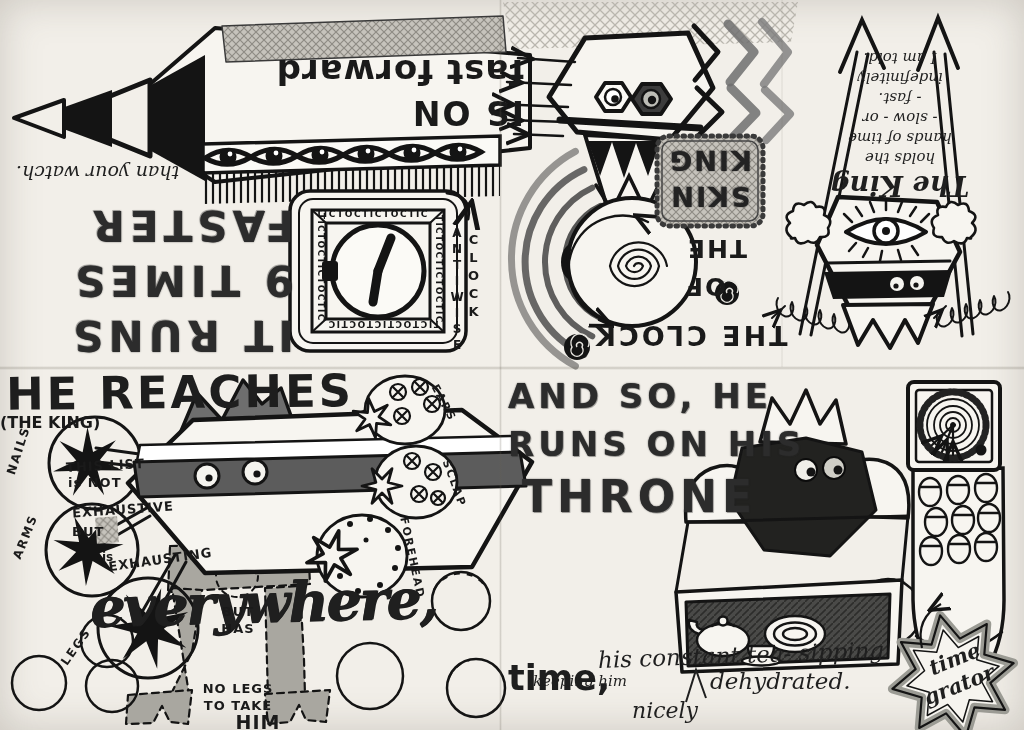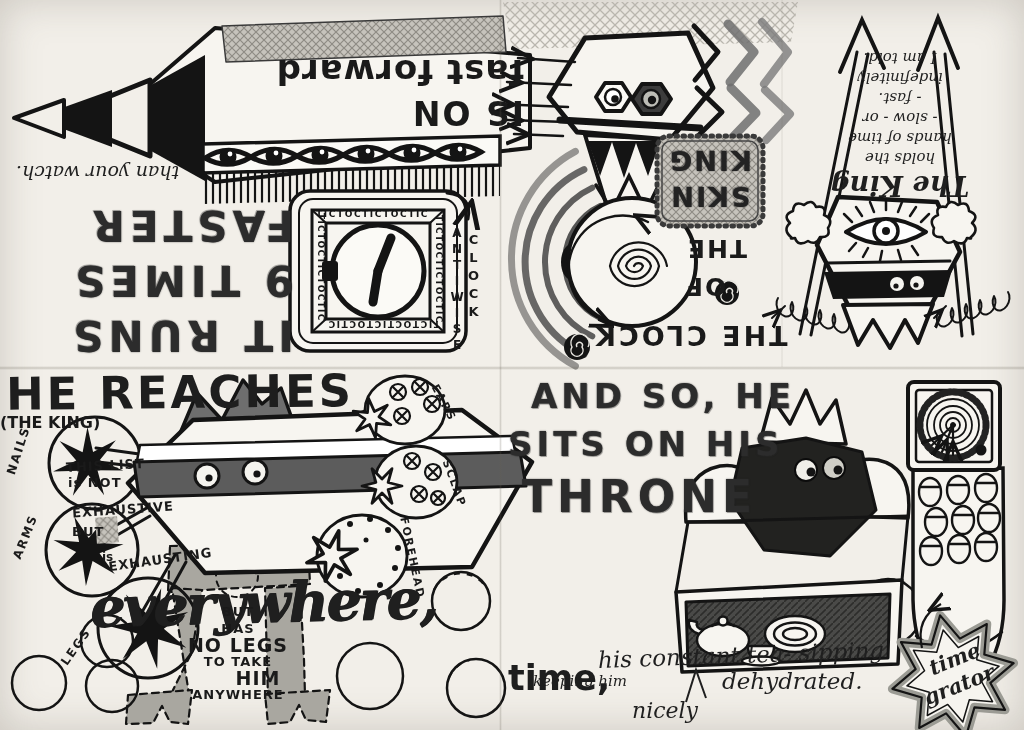--- a/index.html
+++ b/index.html
@@ -448,39 +448,39 @@
 
 <div class="txt hand" style="left:440px;top:382px;font-size:11px;letter-spacing:2px;transform:rotate(62deg);transform-origin:0 0;">EARS</div>
 <div class="txt hand" style="left:452px;top:458px;font-size:11px;letter-spacing:2px;transform:rotate(70deg);transform-origin:0 0;">SCLAP</div>
 <div class="txt hand" style="left:410px;top:516px;font-size:11px;letter-spacing:2px;transform:rotate(78deg);transform-origin:0 0;">FOREHEAD</div>
 
 <div class="txt script" style="left:90px;top:570px;font-size:55px;font-weight:700;letter-spacing:-2px;transform:rotate(-1.5deg);text-shadow:1.2px 0 0 currentcolor,0 1px 0 currentcolor;">everywhere,</div>
 
 <div class="txt ctr" style="left:186px;top:604px;width:104px;white-space:normal;">
   <div class="hand" style="font-size:13px;line-height:16.5px;letter-spacing:1px;">BUT</div>
   <div class="hand" style="font-size:13px;line-height:16.5px;letter-spacing:1px;">HAS</div>
-  <div class="hand" style="font-size:19px;line-height:16.5px;letter-spacing:1px;">NO LEGS</div>
+  <div class="hand" style="font-size:13px;line-height:16.5px;letter-spacing:1px;margin-top:44px;">NO LEGS</div>
   <div class="hand" style="font-size:13px;line-height:16.5px;letter-spacing:1px;">TO TAKE</div>
   <div class="hand" style="font-size:19px;line-height:16.5px;letter-spacing:1px;margin-left:40px;">HIM</div>
   <div class="hand" style="font-size:13px;line-height:16.5px;letter-spacing:1px;">ANYWHERE</div>
 </div>
 
 <div class="txt" style="left:508px;top:372px;">
-  <div class="crayon" style="font-size:34px;line-height:48px;letter-spacing:4px;margin-left:23px;">AND SO, HE</div>
-  <div class="crayon" style="font-size:34px;line-height:48px;letter-spacing:4px;">SITS ON HIS</div>
+  <div class="crayon" style="font-size:34px;line-height:48px;letter-spacing:4px;">AND SO, HE</div>
+  <div class="crayon" style="font-size:34px;line-height:48px;letter-spacing:4px;">RUNS ON HIS</div>
   <div class="crayon" style="font-size:44px;line-height:58px;letter-spacing:5px;margin-left:14px;">THRONE</div>
 </div>
 
 <div class="txt" style="left:508px;top:535px;">
 </div>
 <div class="txt marker" style="left:508px;top:658px;font-size:35px;font-weight:800;">time,</div>
 
 <div class="txt script" style="left:598px;top:642px;font-size:23px;transform:rotate(-2deg);">his constant tea- sipping</div>
 <div class="txt script" style="left:533px;top:672px;font-size:15px;text-align:right;">keeping him</div>
-<div class="txt script" style="left:710px;top:668px;font-size:23px;margin-left:12px;">dehydrated.</div>
+<div class="txt script" style="left:710px;top:668px;font-size:23px;">dehydrated.</div>
 <div class="txt script" style="left:632px;top:698px;font-size:22px;">nicely</div>
 
 <div class="txt script" style="left:928px;top:646px;font-size:21px;font-weight:600;transform:rotate(-22deg);">time</div>
 <div class="txt script" style="left:922px;top:672px;font-size:21px;font-weight:600;transform:rotate(-22deg);">grator</div>
 
 <div class="fold" style="left:499px;top:0;width:3px;height:730px;background:linear-gradient(to right,rgba(100,95,82,0),rgba(100,95,82,.22),rgba(100,95,82,0));"></div>
 <div class="fold" style="left:0;top:366px;width:1024px;height:4px;background:linear-gradient(to bottom,rgba(100,95,82,0),rgba(100,95,82,.28),rgba(100,95,82,0));"></div>
 <div class="fold" style="left:781px;top:0;width:2px;height:367px;background:linear-gradient(to right,rgba(100,95,82,0),rgba(100,95,82,.15),rgba(100,95,82,0));"></div>
 
 </div>

